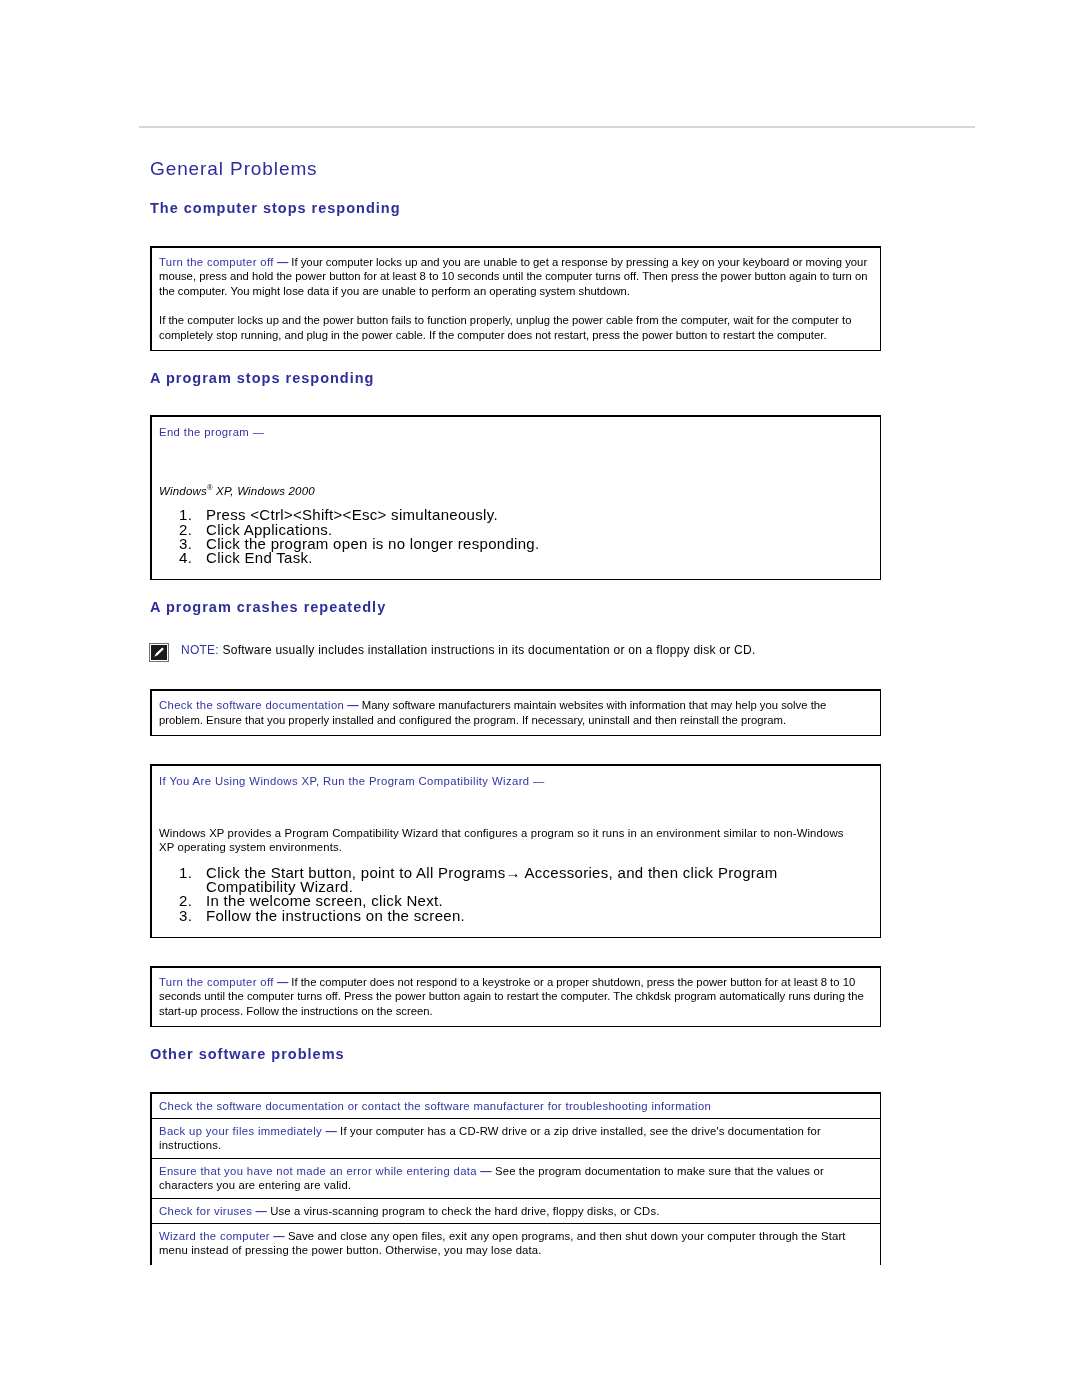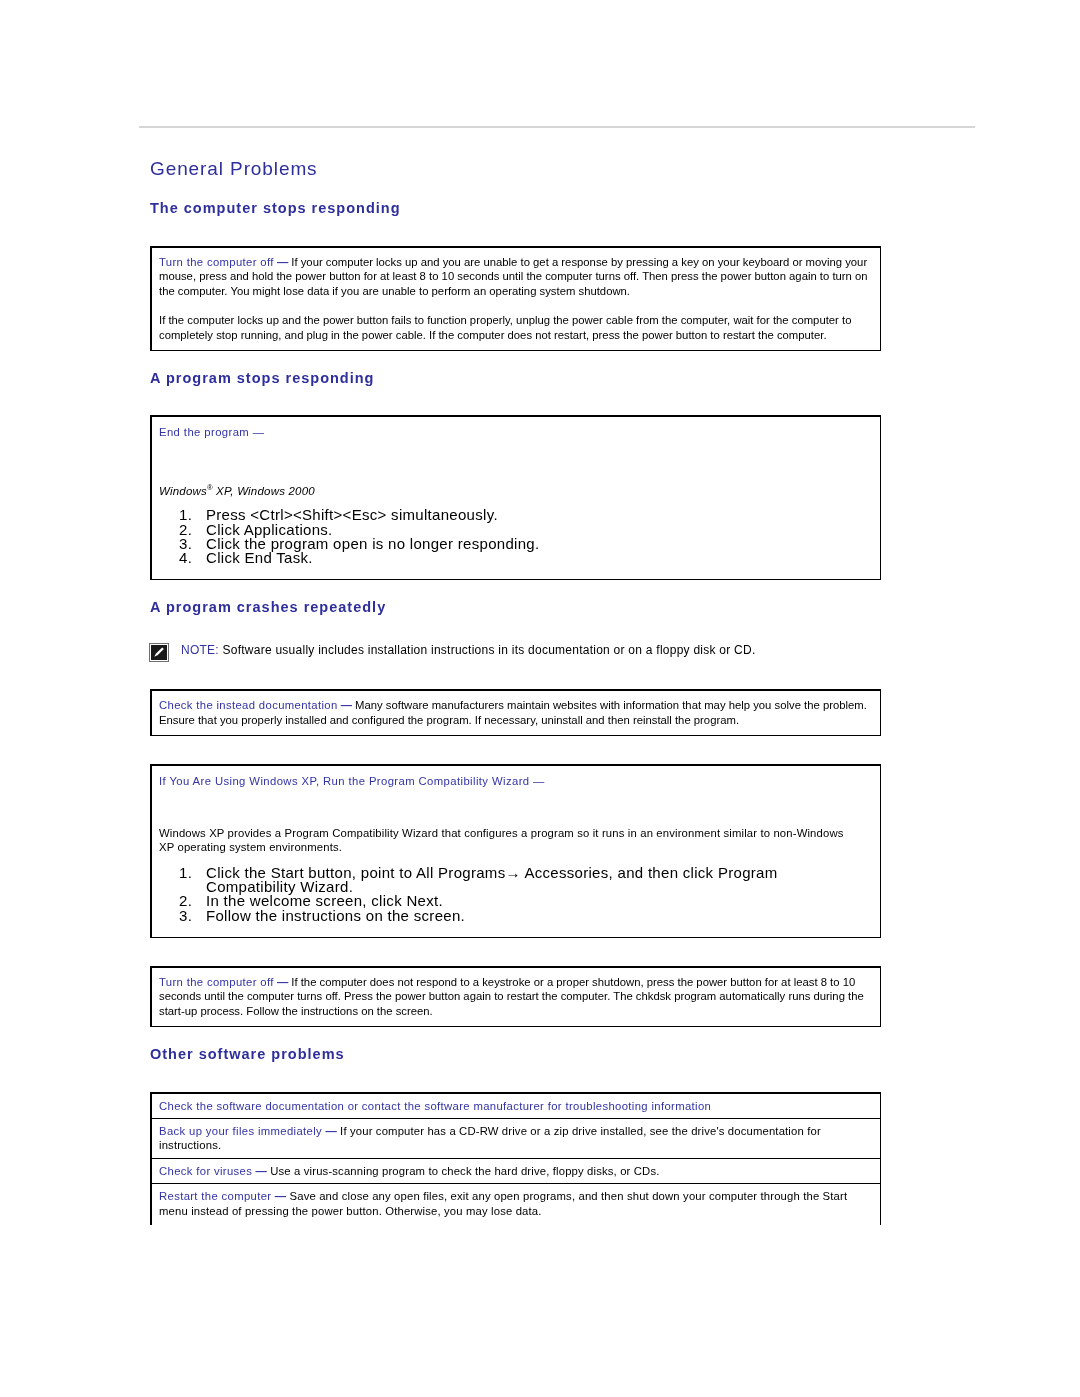--- a/index.html
+++ b/index.html
@@ -244,21 +244,21 @@
       <span class="note-icon">
         <svg width="12" height="12" viewBox="0 0 12 12" aria-hidden="true">
           <polygon points="1.5,10.5 3,7.6 9.2,1.4 10.8,3 4.6,9.2" fill="#ffffff"></polygon>
           <polygon points="1.5,10.5 3,9.8 2.2,9" fill="#ffffff"></polygon>
         </svg>
       </span>
       <span class="note-text"><span class="note-label">NOTE:</span><span> Software usually includes installation instructions in its documentation or on a floppy disk or CD.</span></span>
     </div>
 
     <div class="advice-box">
-      <p class="advice-p"><span class="lead">Check the instead documentation</span> <span class="dash">—</span><span> Many software manufacturers maintain websites with information that may help you solve the problem. Ensure that you properly installed and configured the program. If necessary, uninstall and then reinstall the program.</span></p>
+      <p class="advice-p"><span class="lead">Check the software documentation</span> <span class="dash">—</span><span> Many software manufacturers maintain websites with information that may help you solve the problem. Ensure that you properly installed and configured the program. If necessary, uninstall and then reinstall the program.</span></p>
     </div>
 
 
     <div class="panel">
       <p class="panel-head"><span>If You Are Using Windows XP, Run the Program Compatibility Wizard</span> <span>—</span></p>
       <div class="panel-gap-md"></div>
       <p class="body-line">Windows XP provides a Program Compatibility Wizard that configures a program so it runs in an environment similar to non-Windows XP operating system environments.</p>
       <ol class="steps">
         <li>Click the Start button, point to All Programs→ Accessories, and then click Program Compatibility Wizard.</li>
         <li>In the welcome screen, click Next.</li>
@@ -274,21 +274,24 @@
     <h2 class="sub-title">Other software problems</h2>
 
     <div class="row-table">
       <div class="t-row">
         <p><span class="lead">Check the software documentation or contact the software manufacturer for troubleshooting information</span><span class="dash"></span><span></span></p>
       </div>
       <div class="t-row">
         <p><span class="lead">Back up your files immediately</span> <span class="dash">—</span><span> If your computer has a CD-RW drive or a zip drive installed, see the drive's documentation for instructions.</span></p>
       </div>
       <div class="t-row">
+        <p><span class="lead">Ensure that you have not made an error while entering data</span> <span class="dash">—</span><span> See the program documentation to make sure that the values or characters you are entering are valid.</span></p>
+      </div>
+      <div class="t-row">
         <p><span class="lead">Check for viruses</span> <span class="dash">—</span><span> Use a virus-scanning program to check the hard drive, floppy disks, or CDs.</span></p>
       </div>
       <div class="t-row">
-        <p><span class="lead">Restart the computer</span> <span class="dash">—</span><span> Save and close any open files, exit any open programs, and then shut down your computer through the Start menu instead of pressing the power button. Otherwise, you may lose data.</span></p>
+        <p><span class="lead">Wizard the computer</span> <span class="dash">—</span><span> Save and close any open files, exit any open programs, and then shut down your computer through the Start menu instead of pressing the power button. Otherwise, you may lose data.</span></p>
       </div>
     </div>
 
   </div>
 </div>
 
 </body></html>

